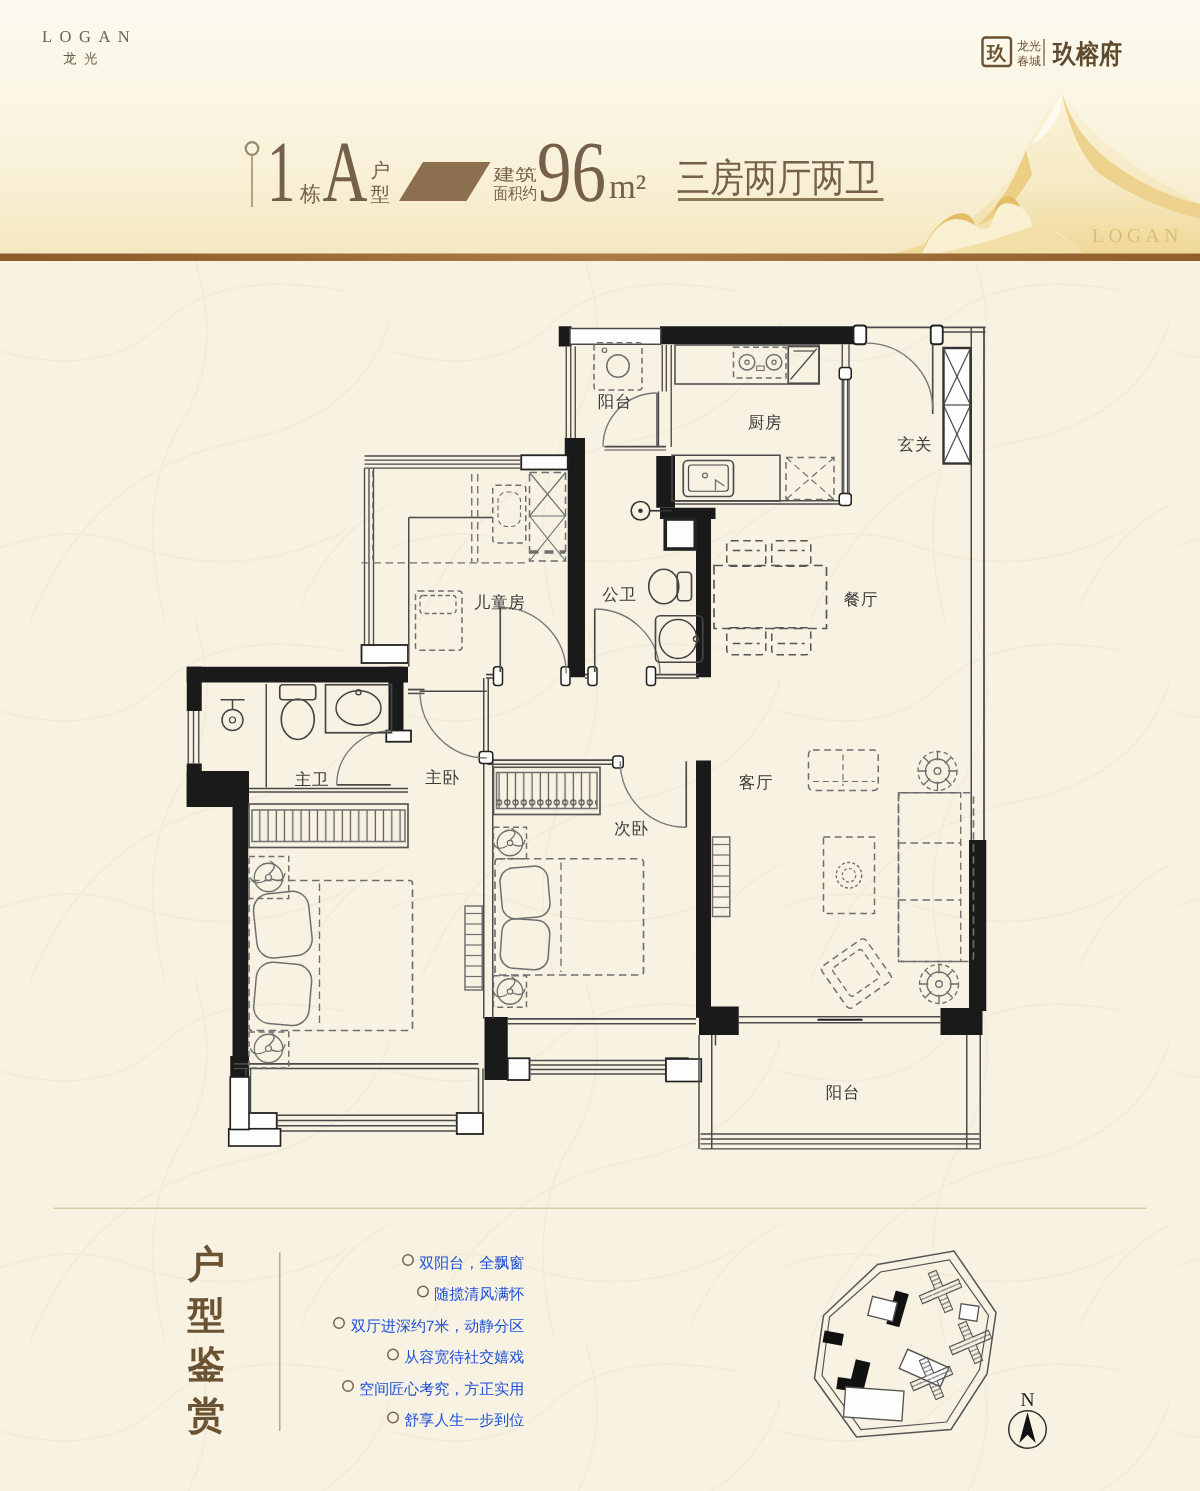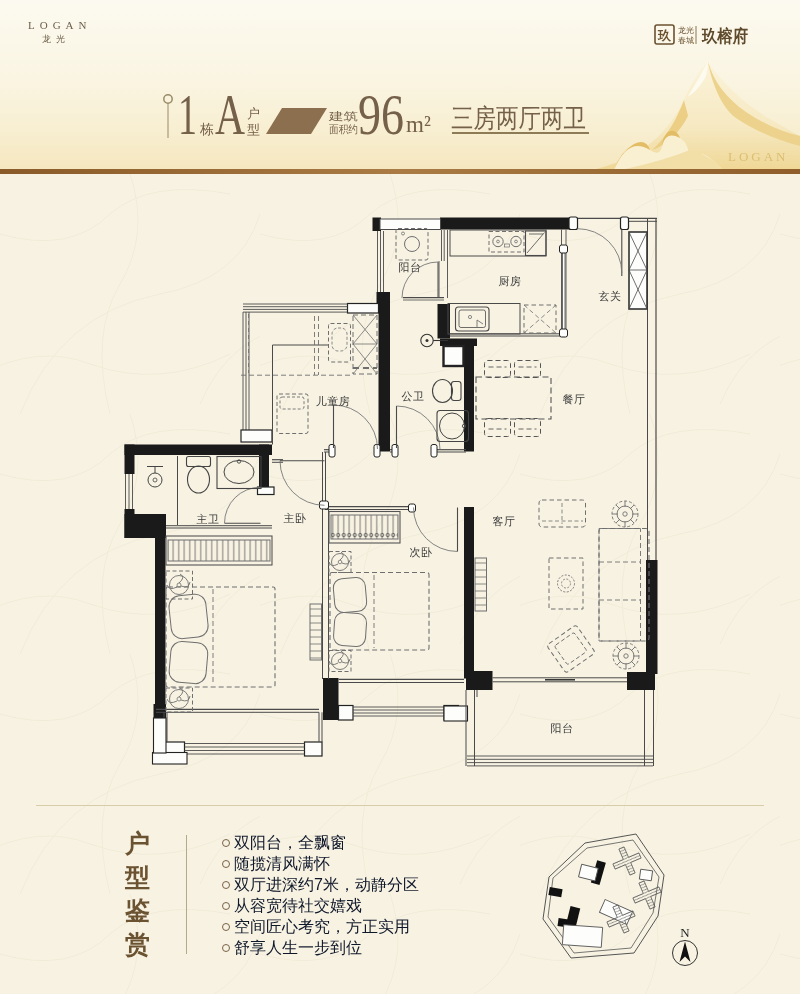--- a/index.html
+++ b/index.html
@@ -6,21 +6,21 @@
 body{width:800px;height:994px;position:relative;overflow:hidden;
   font-family:"Liberation Sans",sans-serif;background:#f7f2e2;}
 #hdr{position:absolute;left:0;top:0;width:800px;height:169px;
   background:linear-gradient(180deg,#fcfaf0 0%,#faf5e3 45%,#f8efd3 75%,#f5e7bf 100%);}
 #hline{position:absolute;left:0;top:169px;width:800px;height:5px;
   background:linear-gradient(90deg,#8a5a28,#aa7b44 50%,#8f5e2b);}
 .abs{position:absolute;}
 #logan{position:absolute;left:28px;top:19px;color:#6b5f4a;}
 #logan .l1{font-family:"Liberation Serif",serif;font-size:11px;letter-spacing:5px;}
 #logan .l2{font-size:9px;letter-spacing:5px;margin-top:2px;margin-left:14px;}
-#feat{position:absolute;left:222px;top:832px;color:#0f172a;font-size:16px;}
+#feat{position:absolute;left:222px;top:832px;color:#1d4ed8;font-size:10px;text-align:right;}
 #feat .it{height:21px;line-height:21px;white-space:nowrap;}
 #feat .b{display:inline-block;width:6px;height:6px;border:1.5px solid #7a6248;border-radius:50%;margin-right:4px;vertical-align:1px;}
 #vt{position:absolute;left:124px;top:827px;width:27px;color:#6b5231;
   font-family:"Liberation Serif",serif;font-size:25px;font-weight:bold;line-height:33.5px;text-align:center;}
 #vdiv{position:absolute;left:186px;top:835px;width:1px;height:119px;background:#b3a888;}
 </style>
 </head>
 <body>
 
 <div id="hdr"></div>

